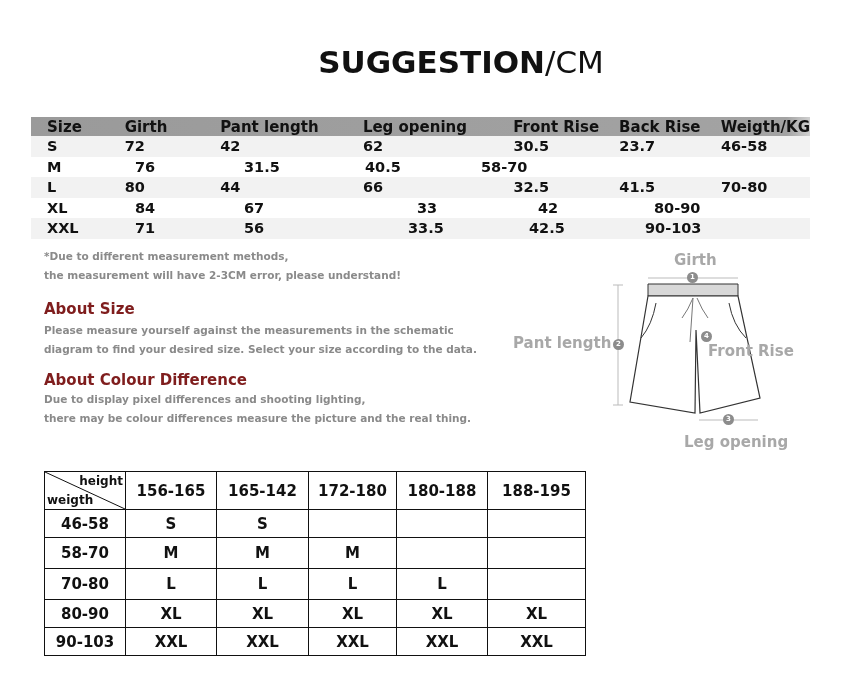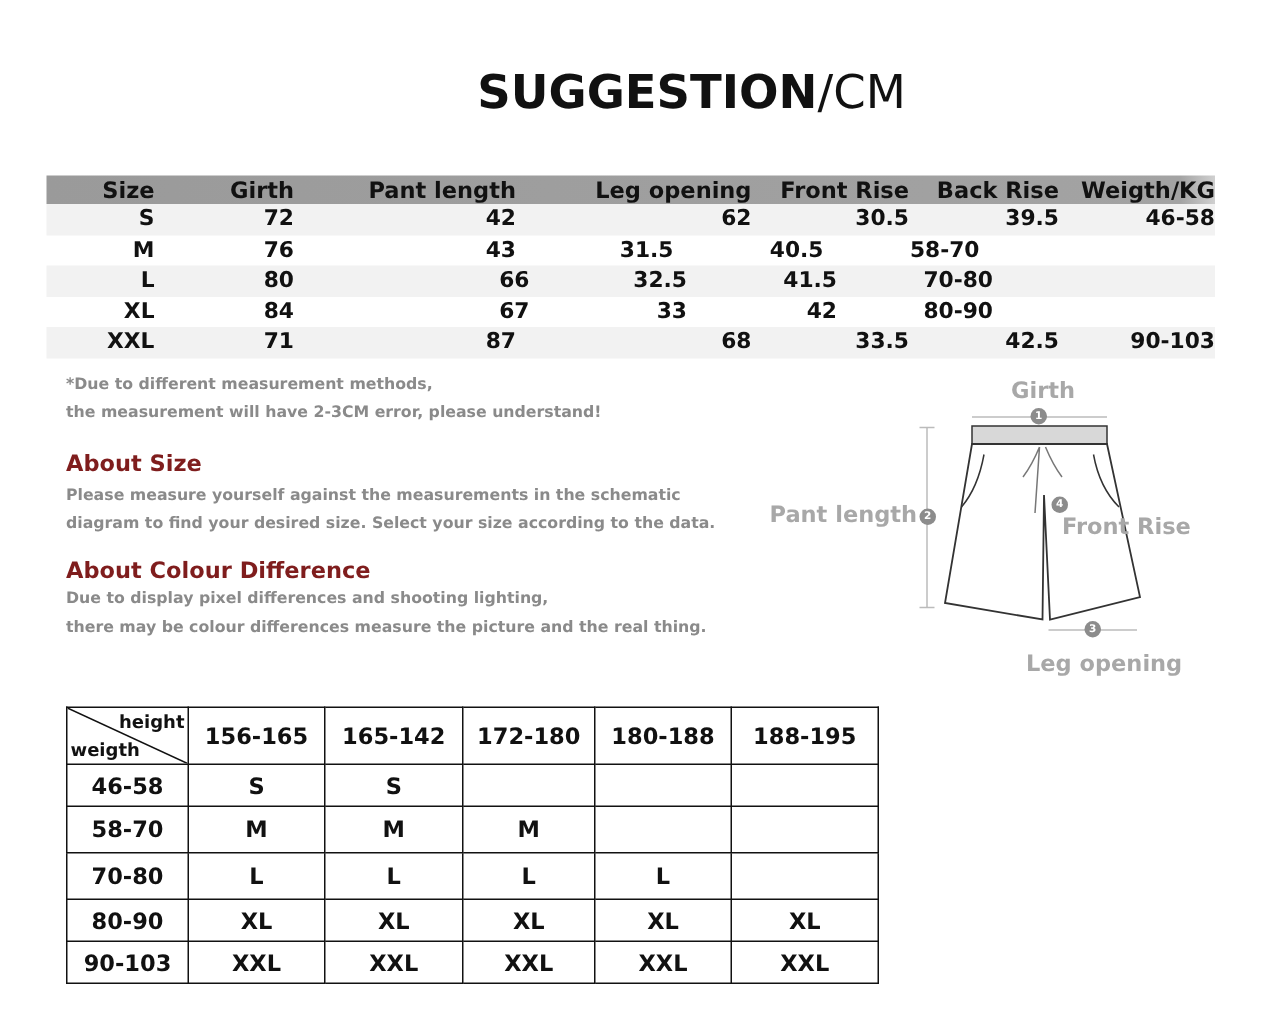--- a/index.html
+++ b/index.html
@@ -4,21 +4,21 @@
 <style>
   html, body { margin:0; padding:0; background:#ffffff; }
   body { width:842px; height:683px; position:relative; overflow:hidden; font-family:"DejaVu Sans", sans-serif; color:#111; }
   .title { position:absolute; left:0; width:842px; top:44px; text-align:center; font-size:31px; font-weight:bold; letter-spacing:0px; color:#111;padding-left:40px; }
   .title .unit { font-weight:normal; }
   
   .mtable { position:absolute; left:31px; top:117px; width:779px; }
   .mrow { display:flex; height:20.5px; align-items:center; }
   .mrow.head { background:linear-gradient(to right,#9a9a9a 0%,#a3a3a3 97%,#d0d0d0 100%); height:19px; }
   .mrow.alt { background:#f2f2f2; }
-  .mrow .c { font-weight:bold; font-size:14.5px; text-align:right; }
+  .mrow .c { font-weight:bold; font-size:14.5px; text-align:left;padding-left:16px; }
   .mrow.head .c { font-size:15px; }
   .c0{width:72px}.c1{width:93px}.c2{width:148px}.c3{width:157px}.c4{width:105px}.c5{width:100px}.c6{width:104px}
   .note { position:absolute; left:44px; font-size:10.5px; font-weight:bold; color:#8a8a8a; }
   .sec-h { position:absolute; left:44px; font-size:15px; font-weight:bold; color:#7f1d1d; }
   
   .diag-label { position:absolute; font-weight:bold; color:#a8a8a8; font-size:15px; }
   .badge { position:absolute; width:11px; height:11px; border-radius:50%; background:#8c8c8c; color:#fff; font-size:7px; text-align:center; line-height:11px; font-weight:bold; }
   
   table.chart { position:absolute; left:44px; top:471px; border-collapse:collapse; }
   table.chart td { border:1.5px solid #111; text-align:center; font-weight:bold; font-size:15px; height:27px; padding:0; }
@@ -42,52 +42,51 @@
     <div class="c c4">Front Rise</div>
     <div class="c c5">Back Rise</div>
     <div class="c c6">Weigth/KG</div>
   </div>
   <div class="mrow alt">
     <div class="c c0">S</div>
     <div class="c c1">72</div>
     <div class="c c2">42</div>
     <div class="c c3">62</div>
     <div class="c c4">30.5</div>
-    <div class="c c5">39.5</div>
+    <div class="c c5">23.7</div>
     <div class="c c6">46-58</div>
   </div>
   <div class="mrow">
     <div class="c c0">M</div>
     <div class="c c1">76</div>
-    <div class="c c2">43</div>
     <div class="c c4">31.5</div>
     <div class="c c5">40.5</div>
     <div class="c c6">58-70</div>
   </div>
   <div class="mrow alt">
     <div class="c c0">L</div>
     <div class="c c1">80</div>
+    <div class="c c2">44</div>
     <div class="c c3">66</div>
     <div class="c c4">32.5</div>
     <div class="c c5">41.5</div>
     <div class="c c6">70-80</div>
   </div>
   <div class="mrow">
     <div class="c c0">XL</div>
     <div class="c c1">84</div>
     <div class="c c3">67</div>
     <div class="c c4">33</div>
     <div class="c c5">42</div>
     <div class="c c6">80-90</div>
   </div>
   <div class="mrow alt">
     <div class="c c0">XXL</div>
     <div class="c c1">71</div>
-    <div class="c c2">87</div>
-    <div class="c c3">68</div>
+    <div class="c c2">56</div>
     <div class="c c4">33.5</div>
     <div class="c c5">42.5</div>
     <div class="c c6">90-103</div>
   </div>
 </div>
 
 <div class="note" style="top:250px">*Due to different measurement methods,</div>
 <div class="note" style="top:269px">the measurement will have 2-3CM error, please understand!</div>
 
 <div class="sec-h" style="top:300px">About Size</div>

